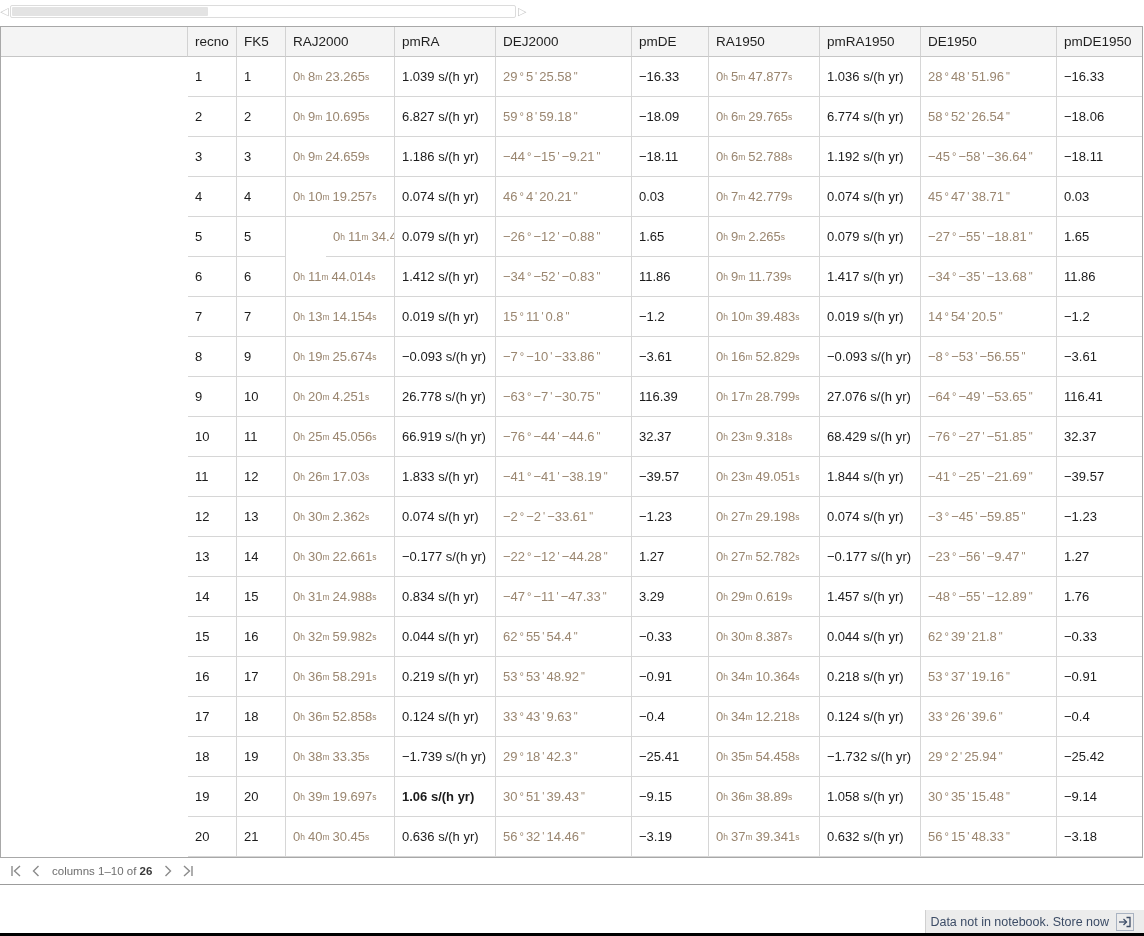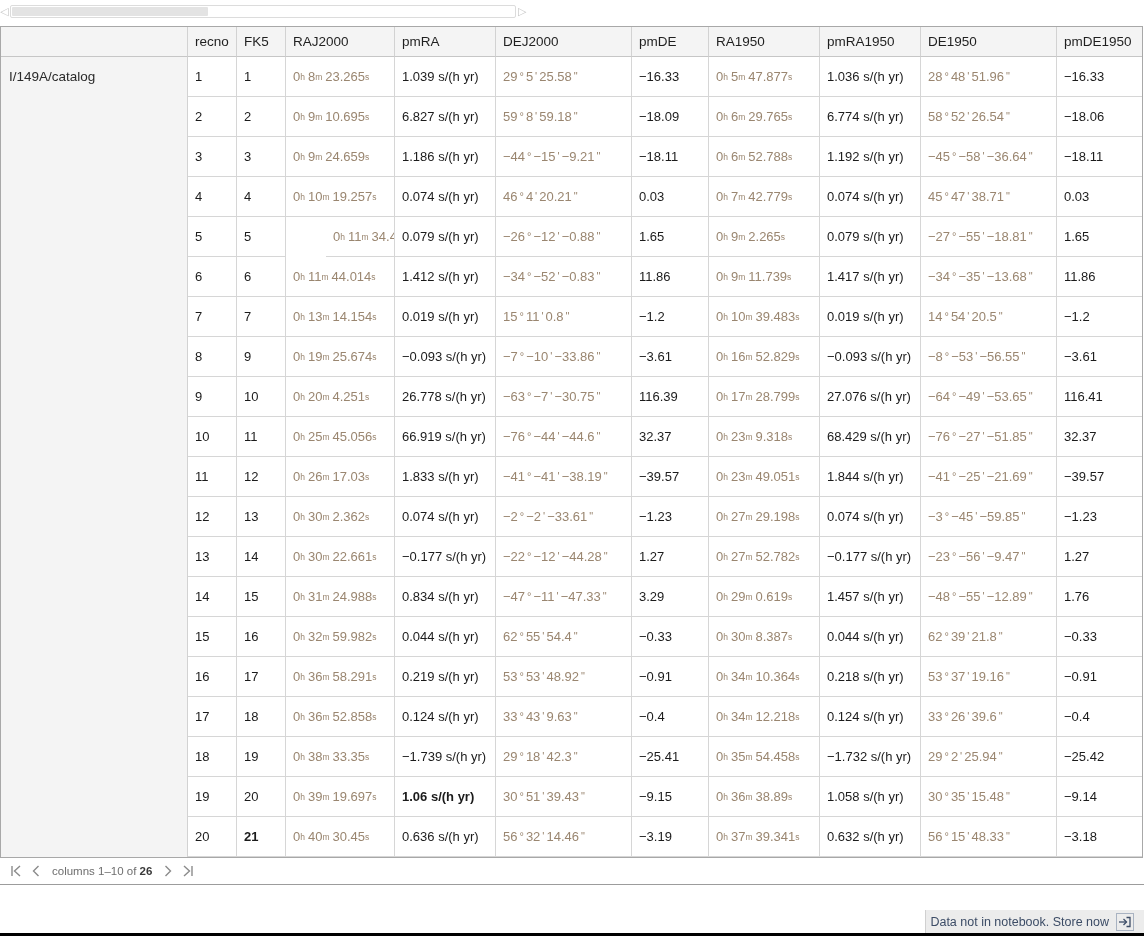--- a/index.html
+++ b/index.html
@@ -71,21 +71,20 @@
         <div class="hcell" style="grid-area: 1 / 2;">recno</div>
         <div class="hcell" style="grid-area: 1 / 3;">FK5</div>
         <div class="hcell" style="grid-area: 1 / 4;">RAJ2000</div>
         <div class="hcell" style="grid-area: 1 / 5;">pmRA</div>
         <div class="hcell" style="grid-area: 1 / 6;">DEJ2000</div>
         <div class="hcell" style="grid-area: 1 / 7;">pmDE</div>
         <div class="hcell" style="grid-area: 1 / 8;">RA1950</div>
         <div class="hcell" style="grid-area: 1 / 9;">pmRA1950</div>
         <div class="hcell" style="grid-area: 1 / 10;">DE1950</div>
         <div class="hcell last" style="grid-area: 1 / 11;">pmDE1950</div>
-        <div class="labelcell" style="grid-area: 2 / 1 / 23;">I/149A/catalog</div>
         <div class="cell" style="grid-area: 2 / 2;">1</div>
         <div class="cell" style="grid-area: 2 / 3;">1</div>
         <div class="cell coord" style="grid-area: 2 / 4;">0<sup>h</sup> 8<sup>m</sup> 23.265<sup>s</sup></div>
         <div class="cell" style="grid-area: 2 / 5;">1.039 s/(h yr)</div>
         <div class="cell coord" style="grid-area: 2 / 6;">29<span class="sym">°</span>5<span class="sym">'</span>25.58<span class="sym">"</span></div>
         <div class="cell" style="grid-area: 2 / 7;">−16.33</div>
         <div class="cell coord" style="grid-area: 2 / 8;">0<sup>h</sup> 5<sup>m</sup> 47.877<sup>s</sup></div>
         <div class="cell" style="grid-area: 2 / 9;">1.036 s/(h yr)</div>
         <div class="cell coord" style="grid-area: 2 / 10;">28<span class="sym">°</span>48<span class="sym">'</span>51.96<span class="sym">"</span></div>
         <div class="cell last" style="grid-area: 2 / 11;">−16.33</div>
@@ -263,21 +262,21 @@
         <div class="cell" style="grid-area: 20 / 3;">20</div>
         <div class="cell coord" style="grid-area: 20 / 4;">0<sup>h</sup> 39<sup>m</sup> 19.697<sup>s</sup></div>
         <div class="cell" style="grid-area: 20 / 5; font-weight: bold;">1.06 s/(h yr)</div>
         <div class="cell coord" style="grid-area: 20 / 6;">30<span class="sym">°</span>51<span class="sym">'</span>39.43<span class="sym">"</span></div>
         <div class="cell" style="grid-area: 20 / 7;">−9.15</div>
         <div class="cell coord" style="grid-area: 20 / 8;">0<sup>h</sup> 36<sup>m</sup> 38.89<sup>s</sup></div>
         <div class="cell" style="grid-area: 20 / 9;">1.058 s/(h yr)</div>
         <div class="cell coord" style="grid-area: 20 / 10;">30<span class="sym">°</span>35<span class="sym">'</span>15.48<span class="sym">"</span></div>
         <div class="cell last" style="grid-area: 20 / 11;">−9.14</div>
         <div class="cell" style="grid-area: 21 / 2;">20</div>
-        <div class="cell" style="grid-area: 21 / 3; font-weight: bold;">21</div>
+        <div class="cell" style="grid-area: 21 / 3;">21</div>
         <div class="cell coord" style="grid-area: 21 / 4;">0<sup>h</sup> 40<sup>m</sup> 30.45<sup>s</sup></div>
         <div class="cell" style="grid-area: 21 / 5;">0.636 s/(h yr)</div>
         <div class="cell coord" style="grid-area: 21 / 6;">56<span class="sym">°</span>32<span class="sym">'</span>14.46<span class="sym">"</span></div>
         <div class="cell" style="grid-area: 21 / 7;">−3.19</div>
         <div class="cell coord" style="grid-area: 21 / 8;">0<sup>h</sup> 37<sup>m</sup> 39.341<sup>s</sup></div>
         <div class="cell" style="grid-area: 21 / 9;">0.632 s/(h yr)</div>
         <div class="cell coord" style="grid-area: 21 / 10;">56<span class="sym">°</span>15<span class="sym">'</span>48.33<span class="sym">"</span></div>
         <div class="cell last" style="grid-area: 21 / 11;">−3.18</div>
       </div>
   </div>

